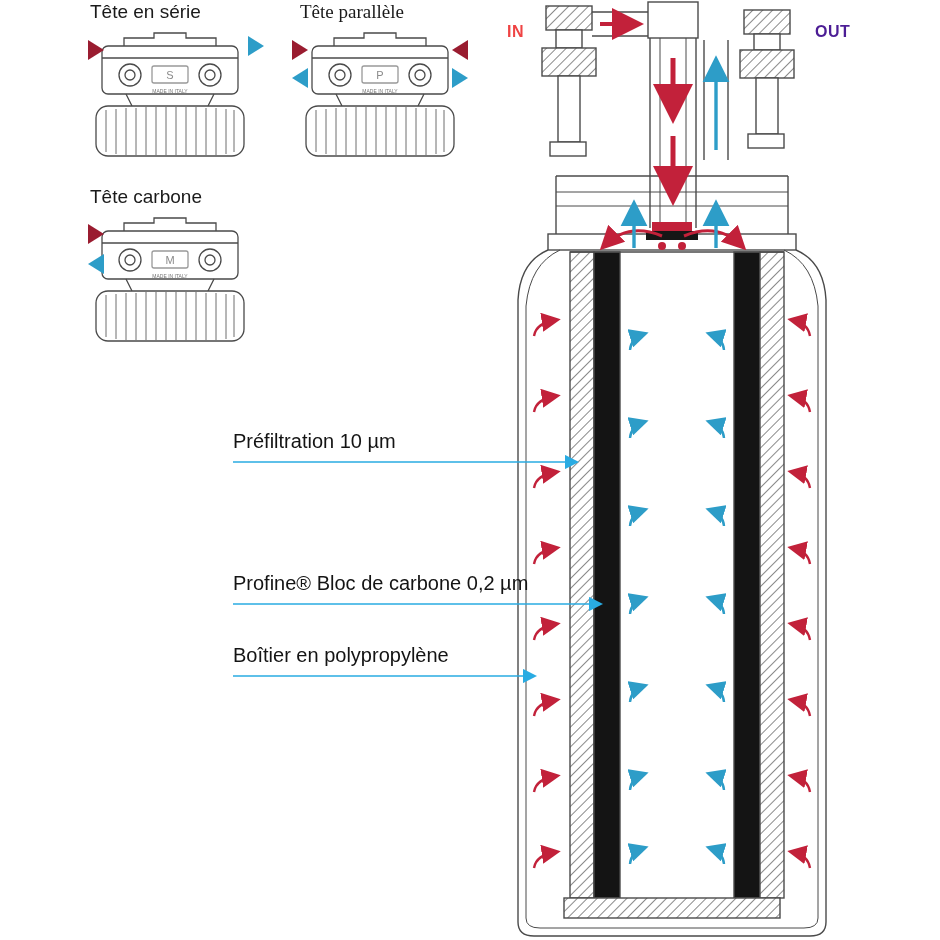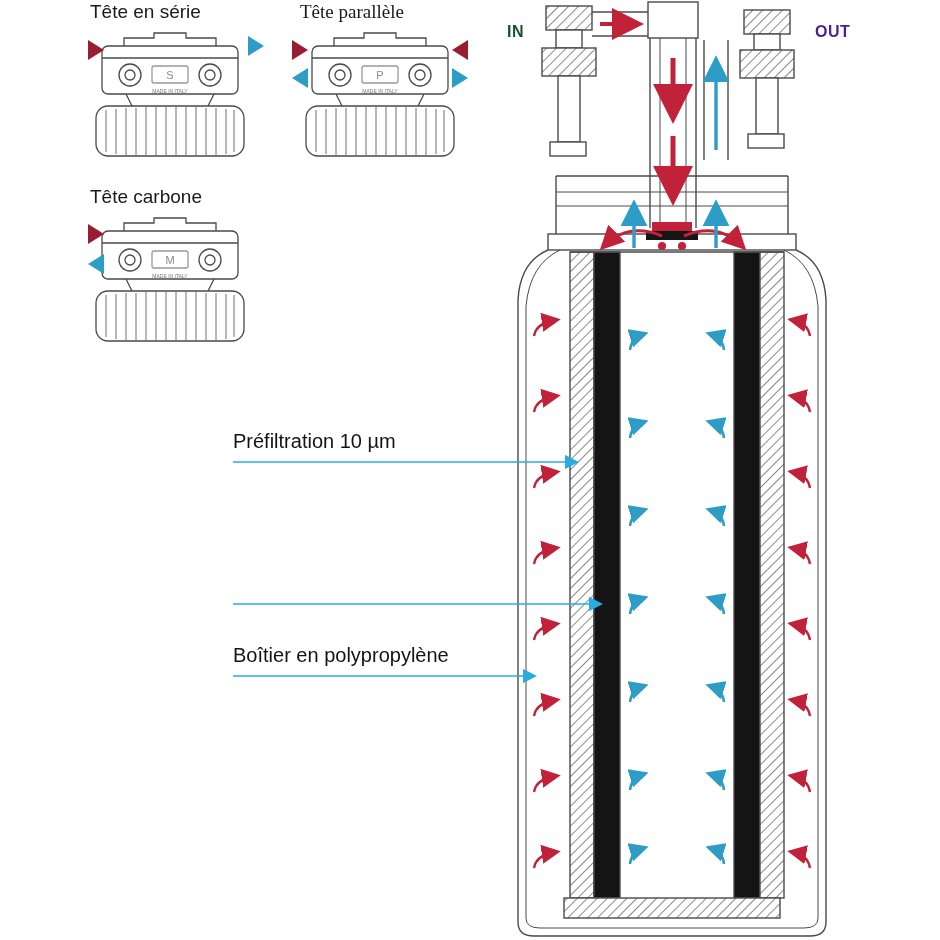--- a/index.html
+++ b/index.html
@@ -4,21 +4,21 @@
 <style>
   html,body{margin:0;padding:0;background:#ffffff;}
   #canvas{
     position:relative;width:940px;height:940px;background:#ffffff;
     font-family:"Liberation Sans", sans-serif;overflow:hidden;
   }
   #art{position:absolute;left:0;top:0;}
   .txt{position:absolute;color:#1c1c1c;}
   .head-title{width:160px;font-size:19px;color:#1a1a1a;}
   .flow-label{font-size:16px;font-weight:bold;letter-spacing:0.5px;}
-  .flow-in{color:#14532d;}
+  .flow-in{color:#ef4444;}
   .flow-out{color:#4c1d95;}
   .callout{font-size:20px;color:#141414;white-space:nowrap;}
 </style>
 </head>
 <body>
 
 <div id="canvas">
 
   <svg id="art" width="940" height="940" viewBox="0 0 940 940">
     <defs>
@@ -213,14 +213,15 @@
   </svg>
 
   <div class="txt head-title" style="left:90px;top:1px;">Tête en série</div>
   <div class="txt head-title" style="left:300px;top:1px;font-family:Liberation Serif, serif;">Tête parallèle</div>
   <div class="txt head-title" style="left:90px;top:186px;">Tête carbone</div>
 
   <div class="txt flow-label flow-in" style="left:507px;top:23px;">IN</div>
   <div class="txt flow-label flow-out" style="left:815px;top:23px;">OUT</div>
 
   <div class="txt callout" style="left:233px;top:430px;">Préfiltration 10 µm</div>
+  <div class="txt callout" style="left:233px;top:572px;">Profine® Bloc de carbone 0,2 µm</div>
   <div class="txt callout" style="left:233px;top:644px;">Boîtier en polypropylène</div>
 </div>
 
 </body></html>

